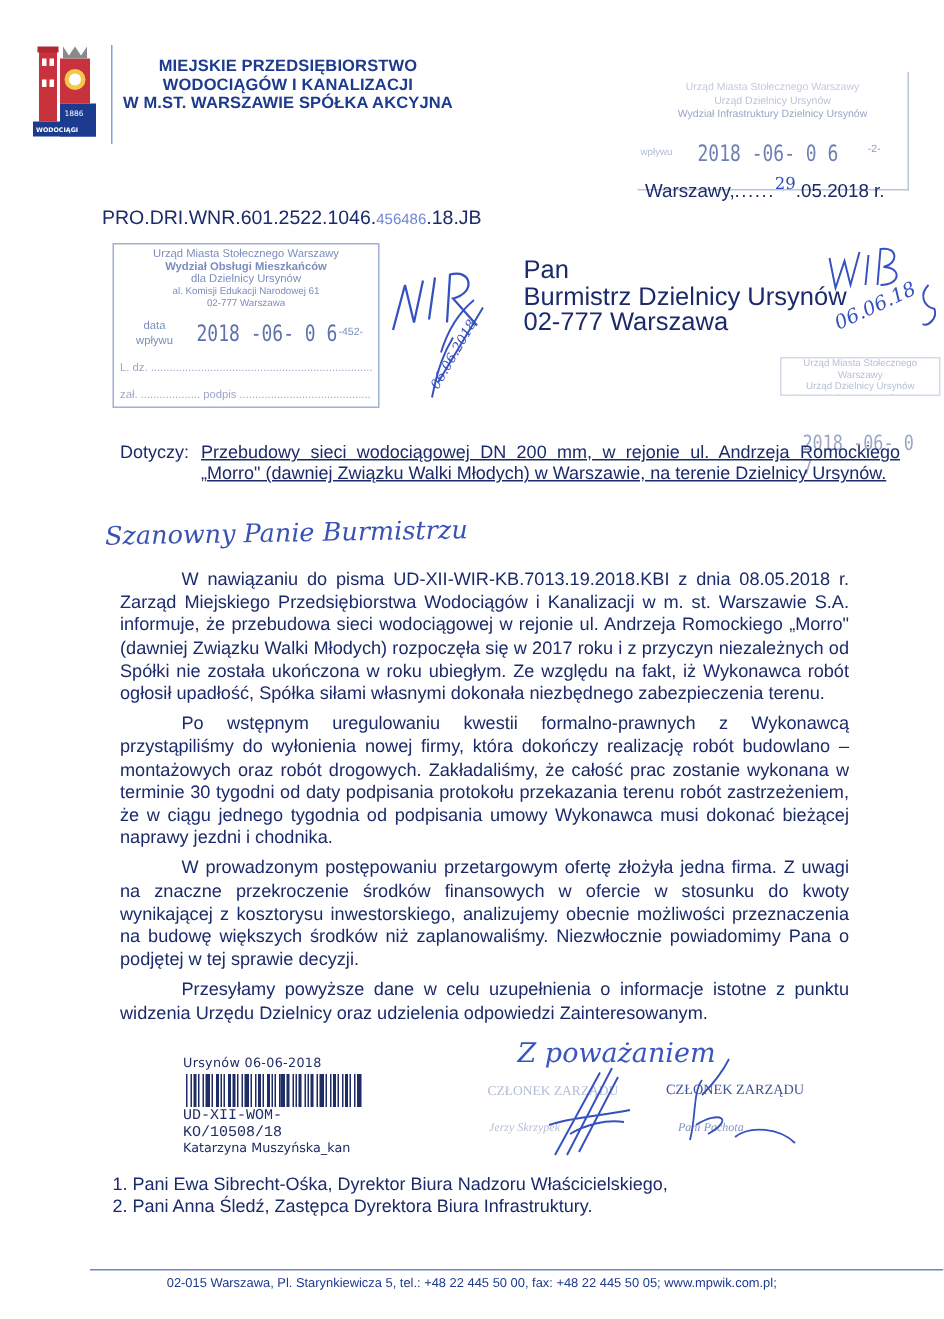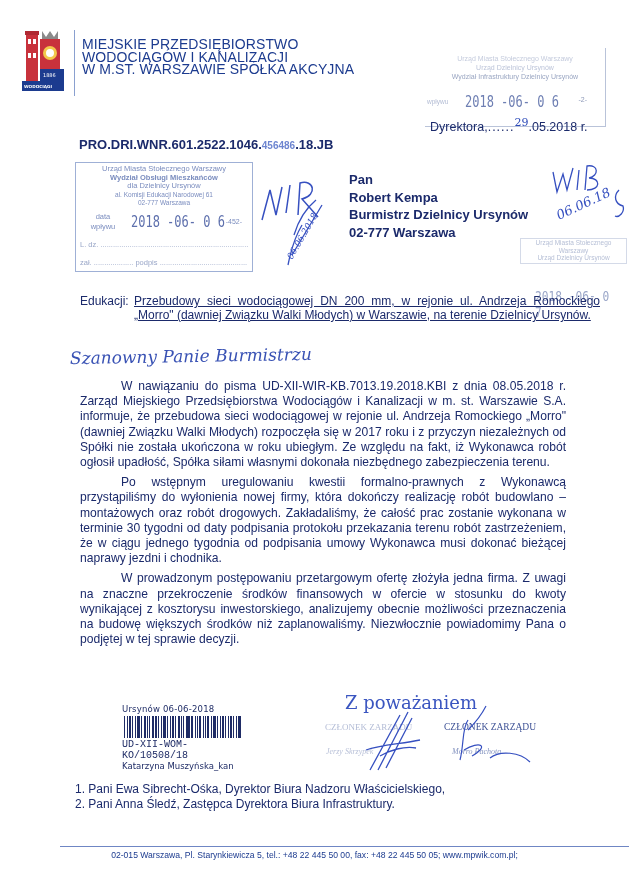--- a/index.html
+++ b/index.html
@@ -2,45 +2,45 @@
 <html><head>
 <meta charset="utf-8">
 <style>
   html, body { margin:0; padding:0; background:#fff; }
   body { width:629px; height:879px; position:relative; overflow:hidden;
          font-family:"Liberation Sans", sans-serif; color:#1b2a6b; }
   .abs { position:absolute; }
   
   .logo { left:22px; top:27px; width:46px; height:68px; }
   .logo-sep { left:74px; top:30px; width:1px; height:66px; background:#8aa0cf; }
-  .company { left:82px; top:38px; font-size:14px; font-weight:normal; line-height:12.5px;
-             color:#1c3b8f; letter-spacing:0.1px; }
+  .company { left:82px; top:38px; font-size:11px; font-weight:bold; line-height:12.5px;
+             color:#1c3b8f; letter-spacing:0.1px;text-align:center; }
   
   .stamp-tr { left:425px; top:48px; width:180px; height:78px;
               border-right:1px solid #b9c3d9; border-bottom:1px solid #b9c3d9; }
   .stamp-tr .line { font-size:7px; color:#9aa6c2; text-align:center; line-height:9px; }
   .stamp-tr .date { position:absolute; left:40px; top:45px; font-family:"DejaVu Sans Mono", monospace;
                     font-size:15px; color:#6e7fb3; transform:scaleX(0.8); transform-origin:left; }
   .stamp-tr .num { position:absolute; right:18px; top:48px; font-size:7px; color:#8d99b8; }
   .place-date { left:430px; top:120px; font-size:12.5px; color:#1b2a6b; }
   .place-date .hw { color:#2c4ab8; font-family:"DejaVu Serif", serif; font-size:11px; position:relative; top:-5px; }
   
-  .ref { left:79px; top:137px; font-size:13px; color:#1b2a6b;font-weight:bold; }
+  .ref { left:68px; top:137px; font-size:13px; color:#1b2a6b; }
   .ref .hw { color:#6d85d0; font-size:10px; }
   
   .stamp-l { left:75px; top:162px; width:176px; height:108px; border:1px solid #9fb0d6; }
   .stamp-l .hd { text-align:center; font-size:7.5px; line-height:8.5px; color:#7b8dbf; margin-top:2px; }
   .stamp-l .lbl { position:absolute; left:12px; top:49px; font-size:7.5px; color:#7b8dbf; text-align:center; line-height:10px; }
   .stamp-l .date { position:absolute; left:55px; top:50px; font-family:"DejaVu Sans Mono", monospace; font-size:15px; color:#5e70ad;
                    transform:scaleX(0.8); transform-origin:left; }
   .stamp-l .num { position:absolute; right:10px; top:55px; font-size:7px; color:#7b8dbf; }
   .stamp-l .ldz { position:absolute; left:4px; top:77px; font-size:7.5px; color:#9aa7c8; width:168px; white-space:nowrap; overflow:hidden; }
   .stamp-l .zal { position:absolute; left:4px; top:95px; font-size:7.5px; color:#9aa7c8; width:168px; white-space:nowrap; overflow:hidden; }
   
-  .addr { left:349px; top:171px; font-size:13px; font-weight:bold; line-height:17.5px; color:#1b2a6b; }
+  .addr { left:349px; top:171px; font-size:17px; font-weight:normal; line-height:17.5px; color:#1b2a6b; }
   .stamp-r-box { left:520px; top:238px; width:105px; height:24px; border:1px solid #d4dae8; font-size:6.5px;
                  color:#b6bfd6; text-align:center; line-height:7.5px; overflow:hidden; }
   .stamp-r-date { left:535px; top:288px; font-family:"DejaVu Sans Mono", monospace; font-size:14px; color:#9aa6c8; transform:scaleX(0.8); transform-origin:left; }
   
   .hw-svg { position:absolute; }
   
   .subj-lbl { left:80px; top:294px; font-size:12px; color:#1b2a6b; }
   .subj { left:134px; top:294px; width:466px; font-size:12px; line-height:14px; color:#1b2a6b;
           text-decoration:underline; text-align:justify; text-align-last:left; }
   .greeting { left:70px; top:346px; font-size:17px; font-style:italic; color:#3952b4;
@@ -49,21 +49,21 @@
   .body { left:80px; top:379px; width:486px; font-size:12.1px; line-height:15.2px; color:#1b2a6b; }
   .body p { margin:0 0 5px 0; text-indent:41px; text-align:justify; }
   
   .bc { left:122px; top:704px; width:120px; font-family:"DejaVu Sans", sans-serif; color:#1f2c66; }
   .bc .loc { font-size:8.5px; letter-spacing:0.2px; }
   .bc .bars { height:22px; margin:2px 0 1px 2px; display:flex; }
   .bc .bars span { display:block; height:100%; background:#1f2c66; }
   .bc .code { font-size:10px;font-family:Liberation Mono, monospace; }
   .bc .who { font-size:8.5px; }
   
-  .sig-closing { left:345px; top:692px; font-size:18px; color:#3a55c0; font-family:"DejaVu Serif", serif; }
+  .sig-closing { left:345px; top:692px; font-size:18px; font-style:italic; color:#3a55c0; font-family:"DejaVu Serif", serif; }
   .role1 { left:325px; top:722px; font-family:"Liberation Serif", serif; font-size:9px; color:#b3bcd6; }
   .role2 { left:444px; top:722px; font-family:"Liberation Serif", serif; font-size:9.5px; color:#3e5296; }
   .name1 { left:326px; top:747px; font-family:"Liberation Serif", serif; font-size:8px; color:#b9c1d8; font-style:italic; }
   .name2 { left:452px; top:747px; font-family:"Liberation Serif", serif; font-size:8px; color:#8594c0; font-style:italic; }
   
   .cc { left:75px; top:782px; font-size:12px; line-height:14.5px; color:#1b2a6b; }
   .cc .t { font-weight:bold; color:#1c3b8f; }
   
   .foot-line { left:60px; top:846px; width:569px; height:1px; background:#6f86c4; }
   .foot { left:0; top:849px; width:629px; text-align:center; font-size:8.6px; line-height:13.5px; color:#1c3b8f; }
@@ -98,21 +98,21 @@
 
 <div class="abs stamp-tr">
   <div class="line" style="margin-top:6px;color:#c4cbdd">Urząd Miasta Stołecznego Warszawy</div>
   <div class="line" style="color:#bcc4d9">Urząd Dzielnicy Ursynów</div>
   <div class="line">Wydział Infrastruktury Dzielnicy Ursynów</div>
   <div style="position:absolute;left:2px;top:50px;font-size:6.5px;color:#b3bcd4">wpływu</div>
   <div class="date">2018 -06- 0 6</div>
   <div class="num">-2-</div>
 </div>
 <div class="abs place-date">
-  <span>Dyrektora,</span><span style="letter-spacing:1px">......</span><span class="hw">29</span><span>.05.2018 r.</span>
+  <span>Warszawy,</span><span style="letter-spacing:1px">......</span><span class="hw">29</span><span>.05.2018 r.</span>
 </div>
 
 <div class="abs ref">
   <span>PRO.DRI.WNR.601.2522.1046.</span><span class="hw">456486</span><span>.18.JB</span>
 </div>
 
 <div class="abs stamp-l">
   <div class="hd">
     <div>Urząd Miasta Stołecznego Warszawy</div>
     <div style="font-weight:bold">Wydział Obsługi Mieszkańców</div>
@@ -128,47 +128,47 @@
 </div>
 
 <svg class="hw-svg" style="left:252px;top:165px" width="80" height="110">
   <path d="M10 55 L18 25 L24 50 L30 22 M38 20 L34 48 M46 50 L48 18 C62 14 66 30 50 34 L66 52" fill="none" stroke="#3650c0" stroke-width="1.5"></path>
   <path d="M42 70 C48 50 58 40 64 35 M40 90 L70 40 M36 100 C40 80 44 70 50 60" fill="none" stroke="#3650c0" stroke-width="1.3"></path>
   <text x="40" y="95" transform="rotate(-60 40 95)" font-size="9" fill="#3650c0" font-family="DejaVu Serif, serif" font-style="italic">06.06.2018</text>
 </svg>
 
 <div class="abs addr">
   <div>Pan</div>
-  <div>Robert Kempa</div>
   <div>Burmistrz Dzielnicy Ursynów</div>
   <div>02-777 Warszawa</div>
 </div>
 
 <svg class="hw-svg" style="left:545px;top:160px" width="84" height="75">
   <path d="M8 12 L12 32 L18 14 L22 30 L28 8 M34 10 L32 30 M40 30 L42 6 C54 4 54 16 44 18 C56 18 56 30 42 30" fill="none" stroke="#3650c0" stroke-width="1.3"></path>
   <text x="14" y="60" transform="rotate(-25 14 60)" font-size="13" fill="#3650c0" font-family="DejaVu Serif, serif" font-style="italic">06.06.18</text>
   <path d="M74 30 C68 36 70 44 78 46 C80 52 74 58 70 56" fill="none" stroke="#3650c0" stroke-width="1.3"></path>
 </svg>
 
 <div class="abs stamp-r-box">
   <div>Urząd Miasta Stołecznego Warszawy</div>
   <div>Urząd Dzielnicy Ursynów</div>
   <div>Wydział Infrastruktury Dzielnicy Ursynów</div>
 </div>
 <div class="abs stamp-r-date">2018 -06- 0 7</div>
 
-<div class="abs subj-lbl">Edukacji:</div>
+<div class="abs subj-lbl">Dotyczy:</div>
 <div class="abs subj">Przebudowy sieci wodociągowej DN 200 mm, w rejonie ul. Andrzeja Romockiego „Morro" (dawniej Związku Walki Młodych) w Warszawie, na terenie Dzielnicy Ursynów.</div>
 
 <div class="abs greeting">Szanowny Panie Burmistrzu</div>
 
 <div class="abs body">
   <p>W nawiązaniu do pisma UD-XII-WIR-KB.7013.19.2018.KBI z dnia 08.05.2018 r. Zarząd Miejskiego Przedsiębiorstwa Wodociągów i Kanalizacji w m. st. Warszawie S.A. informuje, że przebudowa sieci wodociągowej w rejonie ul. Andrzeja Romockiego „Morro" (dawniej Związku Walki Młodych) rozpoczęła się w 2017 roku i z przyczyn niezależnych od Spółki nie została ukończona w roku ubiegłym. Ze względu na fakt, iż Wykonawca robót ogłosił upadłość, Spółka siłami własnymi dokonała niezbędnego zabezpieczenia terenu.</p>
   <p>Po wstępnym uregulowaniu kwestii formalno-prawnych z Wykonawcą przystąpiliśmy do wyłonienia nowej firmy, która dokończy realizację robót budowlano – montażowych oraz robót drogowych. Zakładaliśmy, że całość prac zostanie wykonana w terminie 30 tygodni od daty podpisania protokołu przekazania terenu robót zastrzeżeniem, że w ciągu jednego tygodnia od podpisania umowy Wykonawca musi dokonać bieżącej naprawy jezdni i chodnika.</p>
   <p>W prowadzonym postępowaniu przetargowym ofertę złożyła jedna firma. Z uwagi na znaczne przekroczenie środków finansowych w ofercie w stosunku do kwoty wynikającej z kosztorysu inwestorskiego, analizujemy obecnie możliwości przeznaczenia na budowę większych środków niż zaplanowaliśmy. Niezwłocznie powiadomimy Pana o podjętej w tej sprawie decyzji.</p>
+  <p>Przesyłamy powyższe dane w celu uzupełnienia o informacje istotne z punktu widzenia Urzędu Dzielnicy oraz udzielenia odpowiedzi Zainteresowanym.</p>
 </div>
 
 <div class="abs bc">
   <div class="loc">Ursynów   06-06-2018</div>
   <div class="bars" id="bars">
       <span style="width: 1px; margin-right: 2px;"></span>
       <span style="width: 1px; margin-right: 1px;"></span>
       <span style="width: 2px; margin-right: 1px;"></span>
       <span style="width: 1px; margin-right: 2px;"></span>
       <span style="width: 1px; margin-right: 1px;"></span>
@@ -211,21 +211,21 @@
       <span style="width: 3px; margin-right: 1px;"></span>
     </div>
   <div class="code">UD-XII-WOM-KO/10508/18</div>
   <div class="who">Katarzyna Muszyńska_kan</div>
 </div>
 
 <div class="abs sig-closing">Z poważaniem</div>
 <div class="abs role1">CZŁONEK ZARZĄDU</div>
 <div class="abs role2">CZŁONEK ZARZĄDU</div>
 <div class="abs name1">Jerzy Skrzypek</div>
-<div class="abs name2">Morro Pachota</div>
+<div class="abs name2">Pani Pachota</div>
 <svg class="hw-svg" style="left:360px;top:700px" width="220" height="75">
   <path d="M10 70 L40 15 M18 70 L48 12 M26 68 L52 18 M6 50 C20 45 40 44 60 40 M20 56 C30 50 44 46 56 48" fill="none" stroke="#3650c0" stroke-width="1.3"></path>
   <path d="M100 60 C104 45 102 28 108 20 M108 30 C116 22 122 14 126 6 M104 50 C120 40 130 46 112 56 M130 58 C140 50 160 52 170 62" fill="none" stroke="#3650c0" stroke-width="1.2"></path>
 </svg>
 
 <div class="abs cc">
   <div>1. Pani Ewa Sibrecht-Ośka, Dyrektor Biura Nadzoru Właścicielskiego,</div>
   <div>2. Pani Anna Śledź, Zastępca Dyrektora Biura Infrastruktury.</div>
 </div>
 

